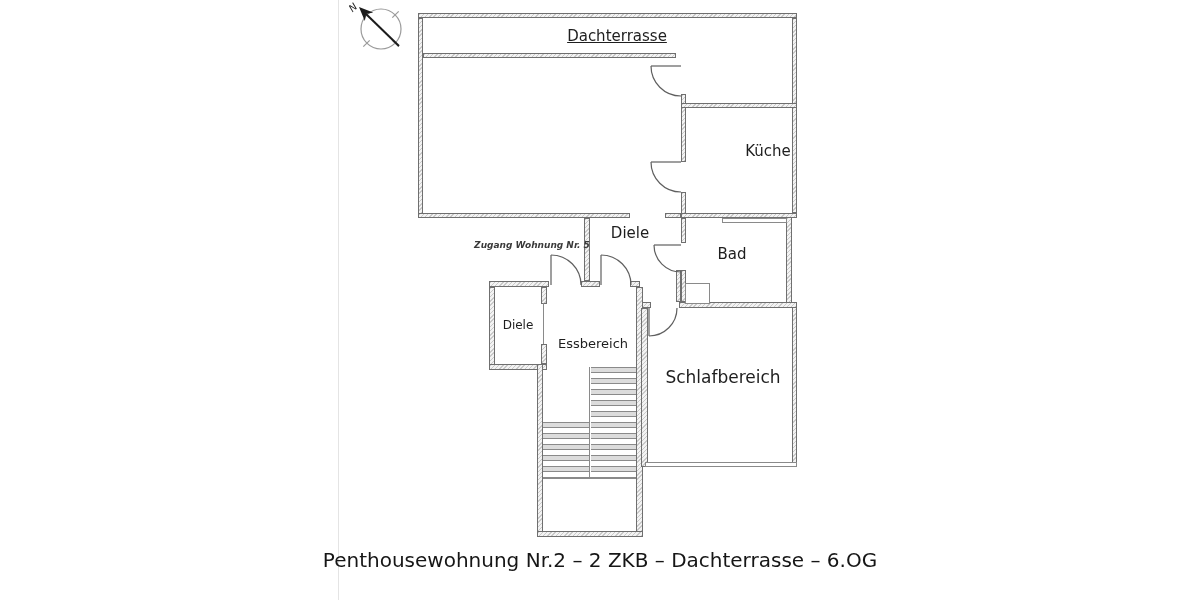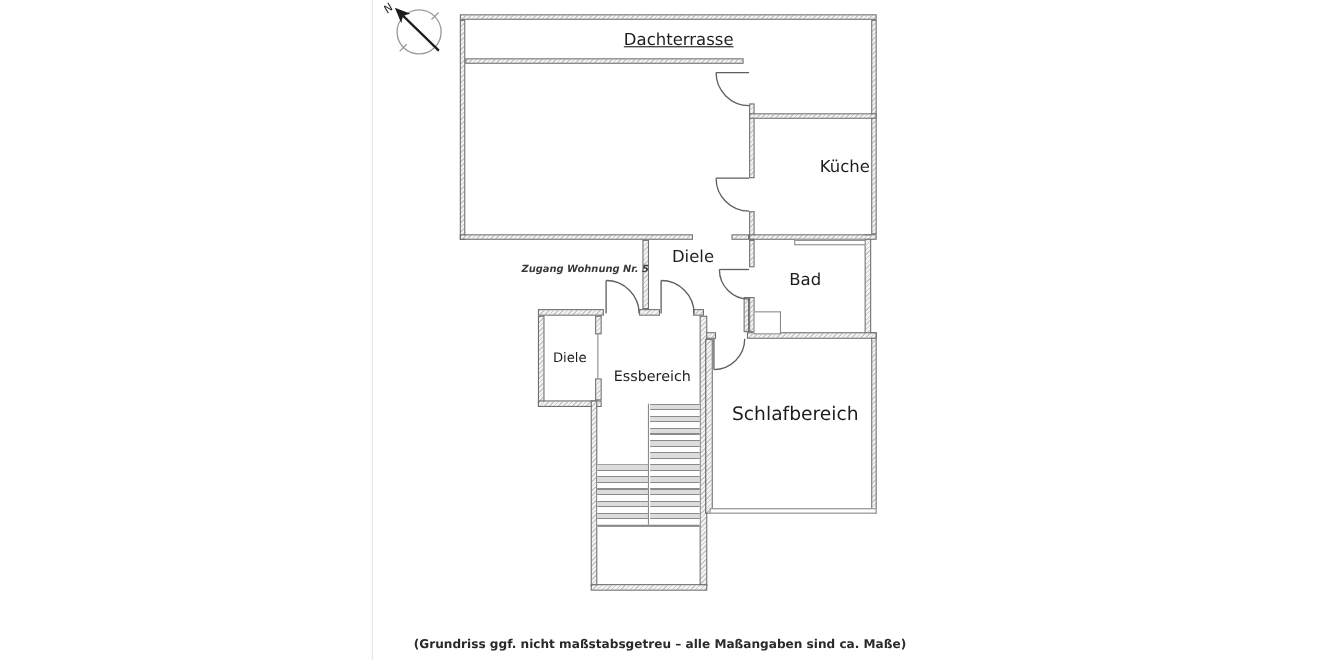--- a/index.html
+++ b/index.html
@@ -119,15 +119,15 @@
 
   <div class="lbl mid" style="left:617px;top:36px;text-decoration:underline;">Dachterrasse</div>
   <div class="lbl mid" style="left:740px;top:151px;margin-left:28px;">Küche</div>
   <div class="lbl mid" style="left:630px;top:233px;">Diele</div>
   <div class="lbl mid" style="left:732px;top:254px;">Bad</div>
   <div class="lbl s12" style="left:518px;top:325px;">Diele</div>
   <div class="lbl s13" style="left:593px;top:343px;">Essbereich</div>
   <div class="lbl big" style="left:723px;top:377px;">Schlafbereich</div>
   <div class="lbl tiny" style="left:532px;top:245px;">Zugang Wohnung Nr. 5</div>
 
-  <div class="caption sub">(Grundriss ggf. nicht maßstabsgetreu – alle Maßangaben sind ca. Maße)</div>
+  <div class="caption title">Penthousewohnung Nr.2 – 2 ZKB – Dachterrasse – 6.OG</div>
 
 </div>
 
 </body></html>

